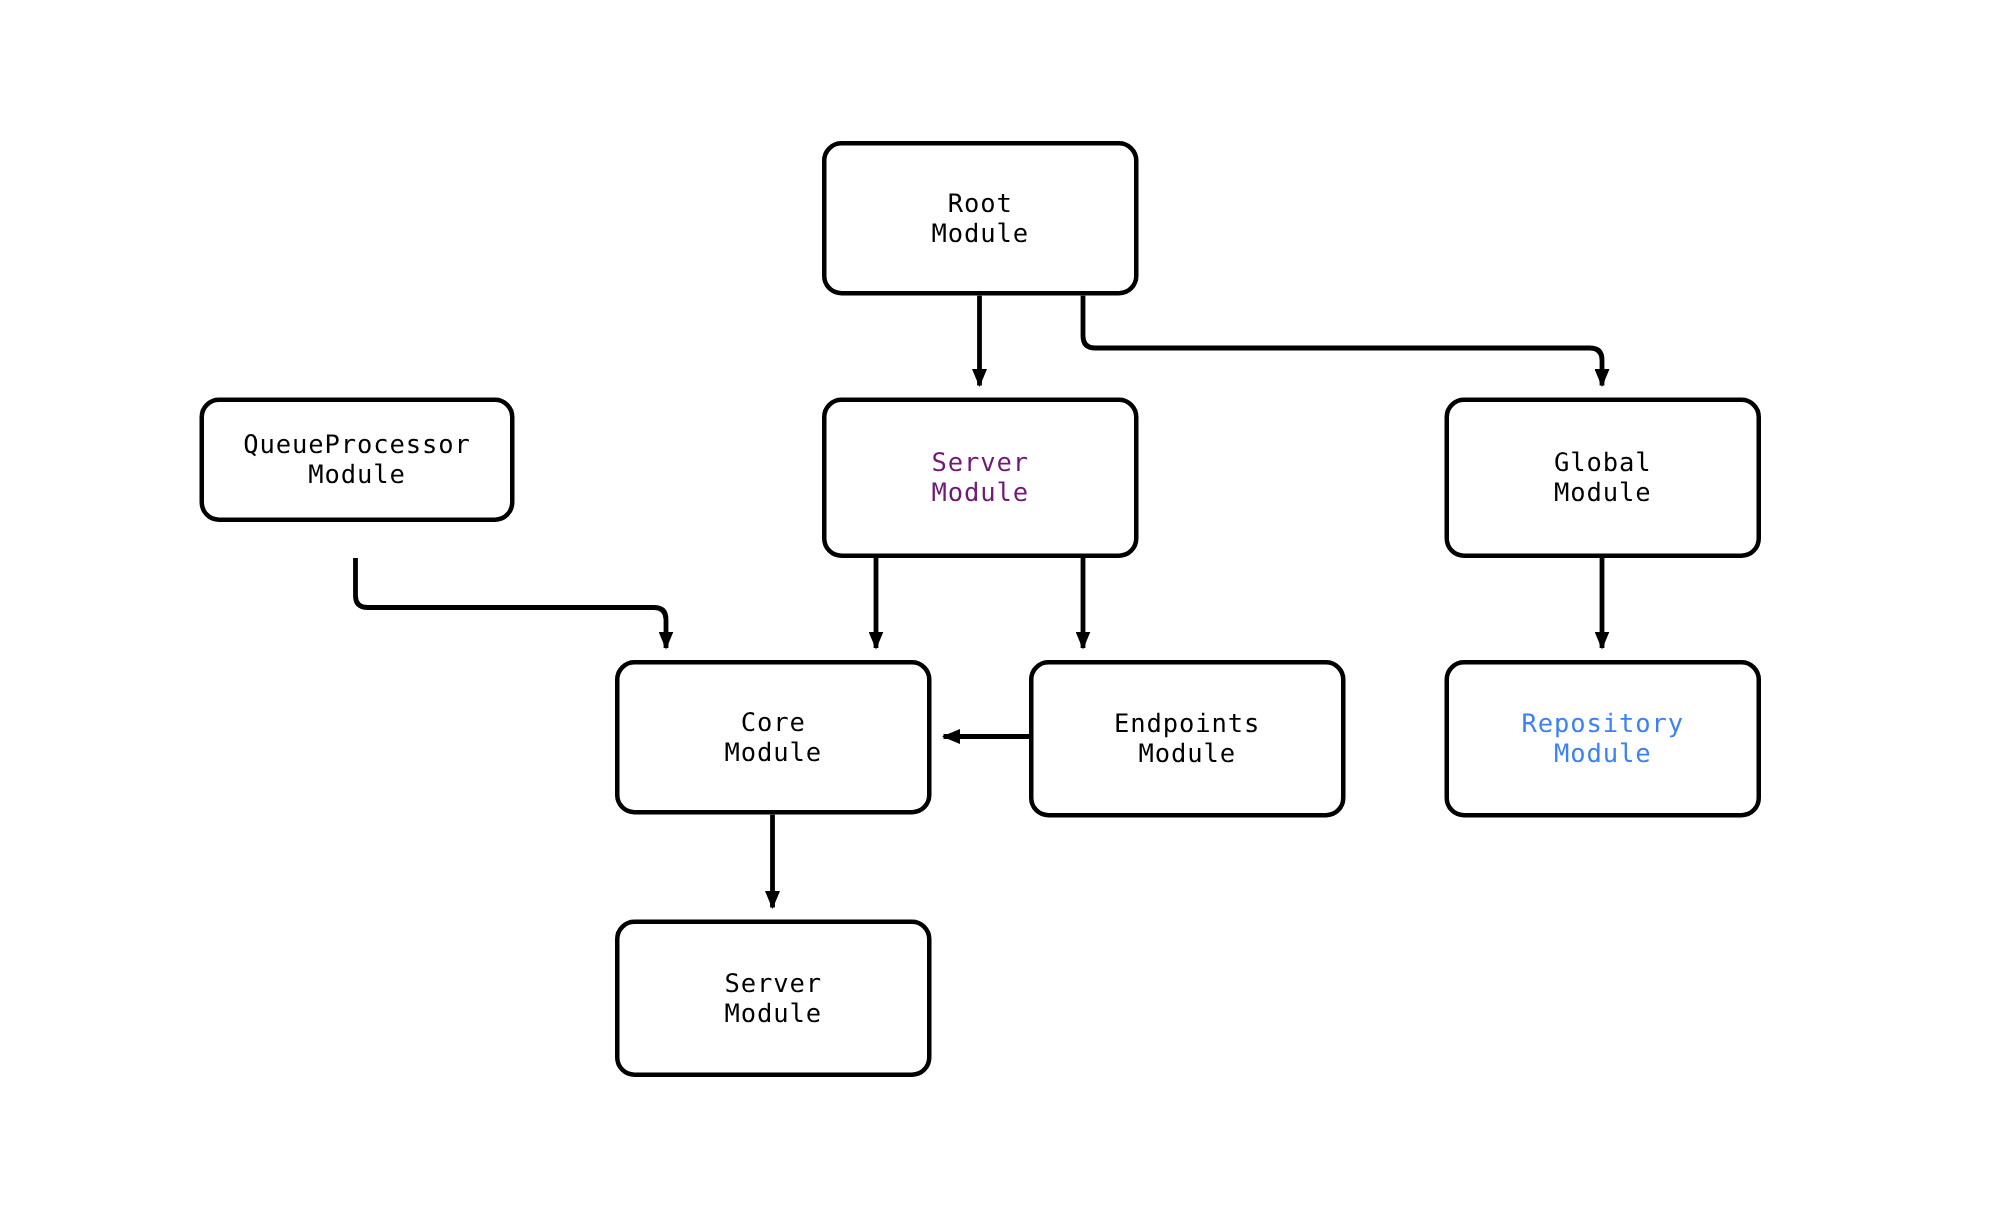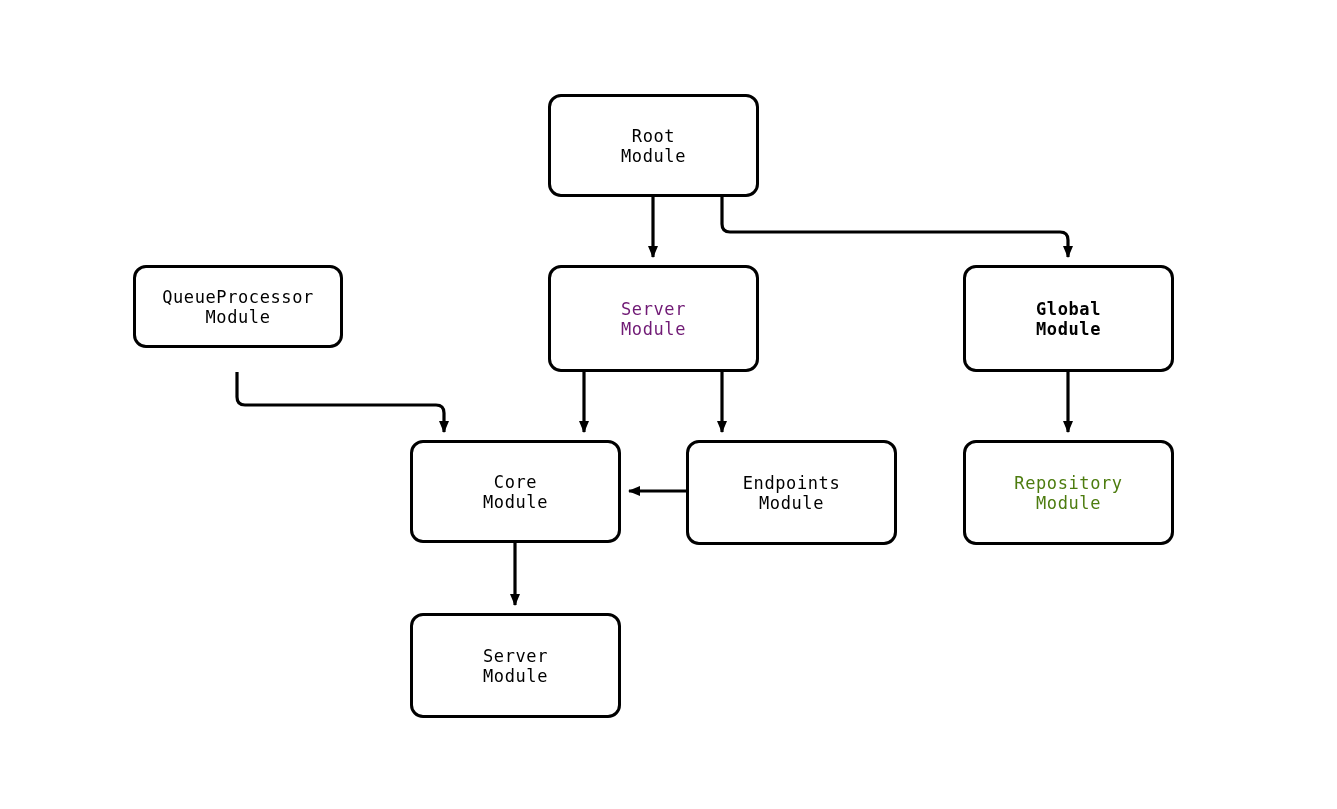--- a/index.html
+++ b/index.html
@@ -79,33 +79,33 @@
       </div>
       <div class="node" style="left: 133px; top: 265px; width: 210px; height: 83px; border-color: rgb(0, 0, 0);">
         <div class="node-label" style="color: rgb(0, 0, 0);">QueueProcessor
 Module</div>
       </div>
       <div class="node" style="left: 548px; top: 265px; width: 211px; height: 107px; border-color: rgb(0, 0, 0);">
         <div class="node-label" style="color: #701a75;">Server
 Module</div>
       </div>
       <div class="node" style="left: 963px; top: 265px; width: 211px; height: 107px; border-color: rgb(0, 0, 0);">
-        <div class="node-label" style="color: rgb(0, 0, 0); font-weight: bold;">Global
+        <div class="node-label" style="color: rgb(0, 0, 0);">Global
 Module</div>
       </div>
       <div class="node" style="left: 410px; top: 440px; width: 211px; height: 103px; border-color: rgb(0, 0, 0);">
         <div class="node-label" style="color: rgb(0, 0, 0);">Core
 Module</div>
       </div>
       <div class="node" style="left: 686px; top: 440px; width: 211px; height: 105px; border-color: rgb(0, 0, 0);">
         <div class="node-label" style="color: rgb(0, 0, 0);">Endpoints
 Module</div>
       </div>
       <div class="node" style="left: 963px; top: 440px; width: 211px; height: 105px; border-color: rgb(0, 0, 0);">
-        <div class="node-label" style="color: #4d7c0f;">Repository
+        <div class="node-label" style="color: #3b82f6;">Repository
 Module</div>
       </div>
       <div class="node" style="left: 410px; top: 613px; width: 211px; height: 105px; border-color: rgb(0, 0, 0);">
         <div class="node-label" style="color: rgb(0, 0, 0);">Server
 Module</div>
       </div>
     </div>
 
 </div>
 

